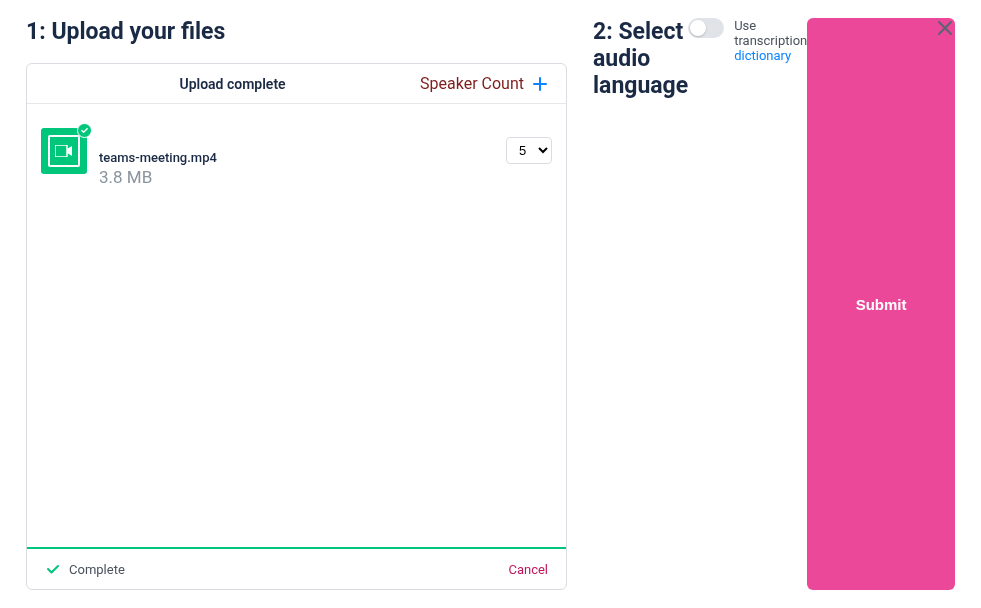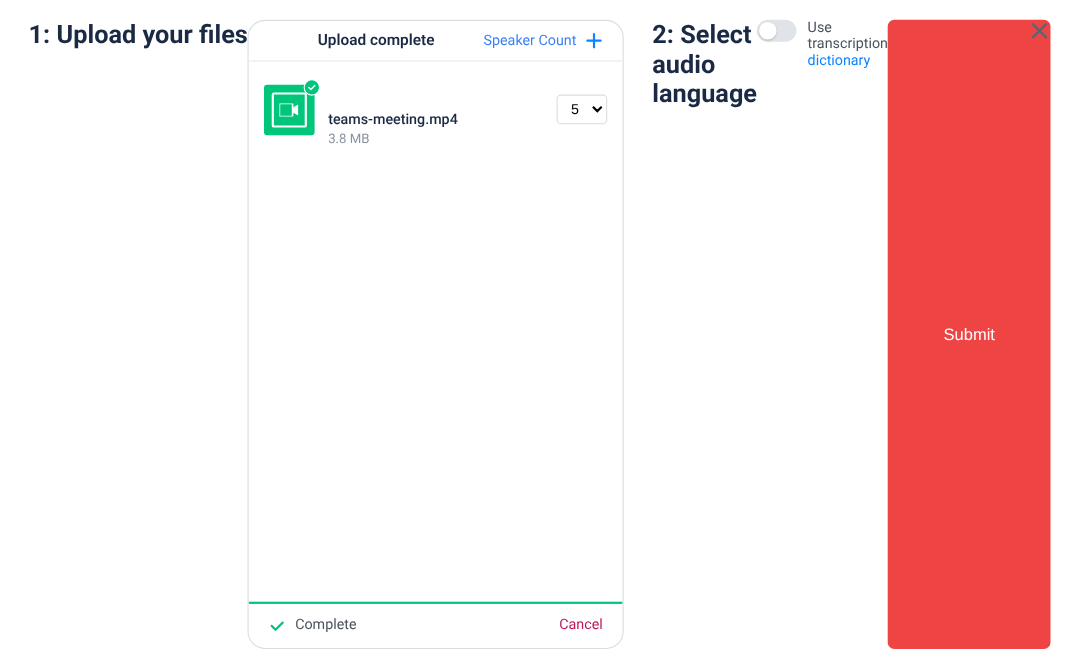--- a/index.html
+++ b/index.html
@@ -8,21 +8,21 @@
       background: #fff;
       width: 981px;
       height: 608px;
       display: flex;
       padding: 18px 26px;
       gap: 26px;
     }
     .left-pane {
       flex: 1;
       display: flex;
-      flex-direction: row;
+      flex-direction: column;
     }
     .right-pane {
       width: 362px;
       display: flex;
       flex-direction: row;
       position: relative;
     }
     .section-title {
       font-size: 23px;
       font-weight: 700;
@@ -31,42 +31,42 @@
     }
     .close-btn {
       position: absolute;
       top: 0;
       right: 0;
       cursor: pointer;
       color: #5b6470;
     }
     .upload-panel {
       border: 1px solid #d9dde1;
-      border-radius: 16px;
+      border-radius: 6px;
       flex: 1;
       display: flex;
       flex-direction: column;
       overflow: hidden;
     }
     .upload-header {
       display: flex;
       align-items: center;
       padding: 10px 18px;
       border-bottom: 1px solid #e5e8eb;
     }
     .upload-header-title {
       flex: 1;
       text-align: center;
       font-weight: 600;
       font-size: 14px;
       color: #1a2a45;
     }
     .speaker-count-label {
-      font-size: 13px;
-      color: #3b82f6;
+      font-size: 16px;
+      color: #7f1d1d;
     }
     .plus-btn {
       margin-left: 8px;
       color: #0a84ff;
       cursor: pointer;
       display: flex;
       align-items: center;
     }
     .file-list {
       flex: 1;
@@ -113,36 +113,37 @@
     .file-info {
       flex: 1;
     }
     .file-name {
       font-size: 13px;
       color: #1a2a45;
       font-weight: 500;
       margin-top: 36px;
     }
     .file-size {
-      font-size: 12px;
+      font-size: 17px;
       color: #8a939e;
       margin-top: 2px;
     }
     .speaker-select {
       border: 1px solid #d9dde1;
       border-radius: 4px;
       padding: 4px 8px;
       font-size: 13px;
       background: #fff;
       cursor: pointer;
     }
     .upload-footer {
       border-top: 2px solid #00c67b;
       padding: 12px 18px;
       display: flex;
+      align-items: center;
     }
     .complete-check {
       color: #00c67b;
       margin-right: 8px;
       display: flex;
     }
     .complete-text {
       font-size: 13px;
       color: #4a525d;
       flex: 1;
@@ -211,27 +212,27 @@
     .toggle-label {
       font-size: 13px;
       color: #4a525d;
     }
     .toggle-label a {
       color: #0a84ff;
       text-decoration: none;
     }
     .spacer { flex: 1; }
     .submit-btn {
-      background: #ef4444;
+      background: #ec4899;
       color: #fff;
       border: none;
       border-radius: 6px;
       padding: 14px;
       font-size: 15px;
-      font-weight: 400;
+      font-weight: 700;
       cursor: pointer;
       width: 100%;
     }
   </style>
 </head>
 <body>
 
 <div class="left-pane">
   <div class="section-title">1: Upload your files</div>
   <div class="upload-panel">

